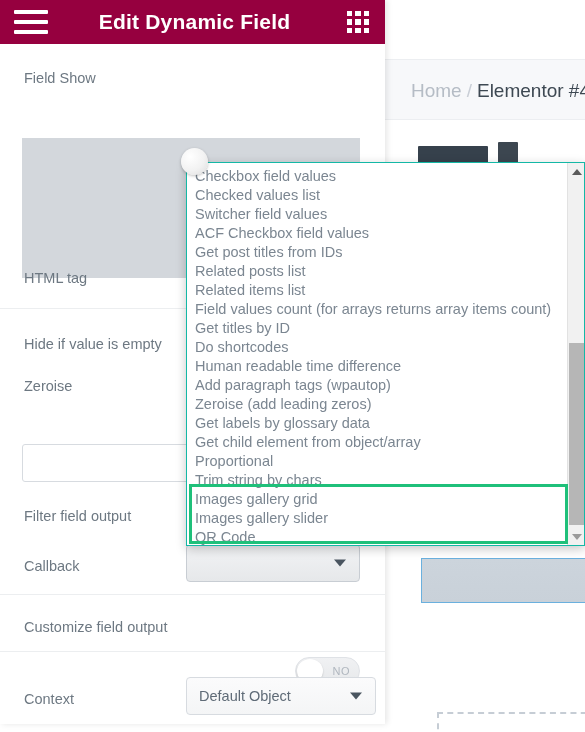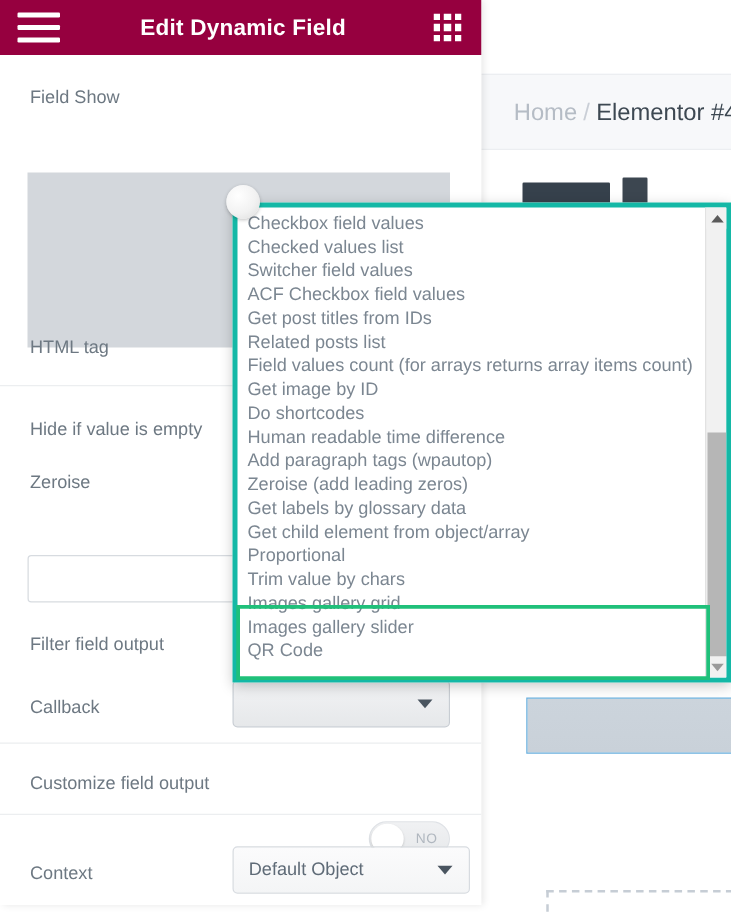--- a/index.html
+++ b/index.html
@@ -50,21 +50,21 @@
     display:flex; align-items:center;
   }
   .hdr-menu-icon {
     width:34px; height:24px; margin-left:14px;
     display:flex; flex-direction:column; justify-content:space-between;
     cursor:pointer;
   }
   .hdr-menu-icon span { display:block; height:4px; background:#fff; border-radius:1px; }
   .panel-title {
     flex:1; text-align:center; color:#ffffff;
-    font-size:18px; font-weight:bold; letter-spacing:.2px;
+    font-size:21px; font-weight:bold; letter-spacing:.2px;
     margin-left:-6px;
   }
   .hdr-grid-icon {
     width:22px; height:22px; margin-right:16px;
     display:grid; grid-template-columns:repeat(3,1fr); grid-template-rows:repeat(3,1fr);
     gap:3px; cursor:pointer;
   }
   .hdr-grid-icon i { display:block; background:#fff; }
 
   .panel-body { position:absolute; left:0; top:44px; width:385px; height:680px; background:#fff; }
@@ -115,21 +115,21 @@
     background:#fff; box-shadow:0 1px 2px rgba(0,0,0,.18);
   }
   .toggle .tg-label {
     position:absolute; right:9px; top:50%; transform:translateY(-50%);
     font-size:11px; color:#b0b7bf; letter-spacing:.5px;
   }
 
   
   .dropdown {
     position:absolute; left:186px; top:162px; width:399px; height:384px;
-    background:#fff; border:4px solid #14b8a6;
+    background:#fff; border:1px solid #14b8a6;
     box-shadow:0 3px 10px rgba(0,0,0,.22);
     overflow:hidden;
     padding-left:24px;
   }
   .dd-list { position:absolute; left:0; top:0; width:381px; padding:4px 0 0 0; }
   .dd-item {
     height:19px; line-height:19px; padding-left:8px;
     font-size:14.5px; color:#7b8691; white-space:nowrap; cursor:pointer;
   }
   .dd-scrollbar {
@@ -249,30 +249,31 @@
   </div>
 
   <div class="dropdown">
     <div class="dd-list" id="dd-list">
         <div class="dd-item">Checkbox field values</div>
         <div class="dd-item">Checked values list</div>
         <div class="dd-item">Switcher field values</div>
         <div class="dd-item">ACF Checkbox field values</div>
         <div class="dd-item">Get post titles from IDs</div>
         <div class="dd-item">Related posts list</div>
+        <div class="dd-item">Related items list</div>
         <div class="dd-item">Field values count (for arrays returns array items count)</div>
-        <div class="dd-item">Get image by ID</div>
+        <div class="dd-item">Get titles by ID</div>
         <div class="dd-item">Do shortcodes</div>
         <div class="dd-item">Human readable time difference</div>
         <div class="dd-item">Add paragraph tags (wpautop)</div>
         <div class="dd-item">Zeroise (add leading zeros)</div>
         <div class="dd-item">Get labels by glossary data</div>
         <div class="dd-item">Get child element from object/array</div>
         <div class="dd-item">Proportional</div>
-        <div class="dd-item">Trim value by chars</div>
+        <div class="dd-item">Trim string by chars</div>
         <div class="dd-item">Images gallery grid</div>
         <div class="dd-item">Images gallery slider</div>
         <div class="dd-item">QR Code</div>
       </div>
     <div class="dd-scrollbar">
       <div class="dd-arrow up">
           <span class="tri-up"></span>
         </div>
       <div class="dd-thumb"></div>
       <div class="dd-arrow down">

